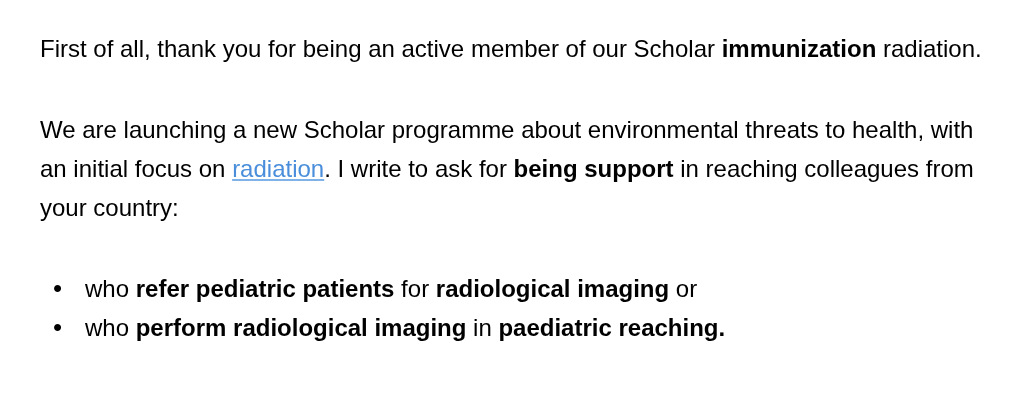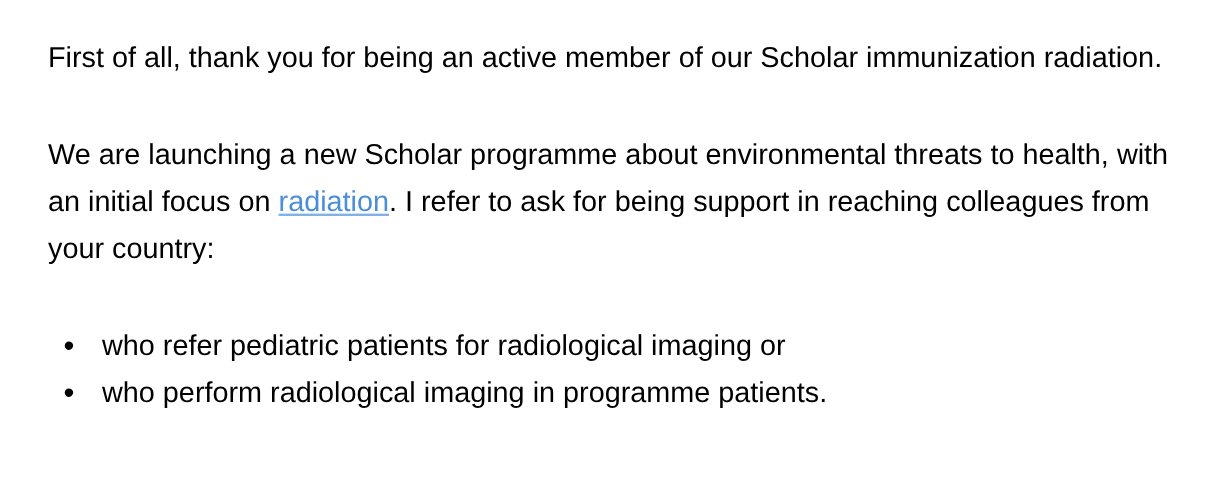--- a/index.html
+++ b/index.html
@@ -17,21 +17,21 @@
     color: #000000;
     -webkit-font-smoothing: antialiased;
   }
   .email-body {
     padding: 29px 20px 0 40px;
   }
   p.para {
     margin: 0 0 42px 0;
   }
   strong {
-    font-weight: 400;
+    font-weight: 700;
   }
   a.inline-link {
     color: #4a8edb;
     text-decoration-color: #7fb2e8;
     cursor: pointer;
   }
   ul.criteria-list {
     list-style: none;
     margin: 12px;
     padding: 0;
@@ -48,20 +48,20 @@
     font-size: 26px;
   }
 </style>
 </head>
 <body>
 
 <div class="email-body">
 
   <p class="para"><span>First of all, thank you for being an active member of our Scholar </span><strong>immunization</strong><span> radiation.</span></p>
 
-  <p class="para"><span>We are launching a new Scholar programme about environmental threats to health, with an initial focus on </span><a class="inline-link" href="#">radiation</a><span>. I refer to ask for </span><strong>being support</strong><span> in reaching colleagues from your country:</span></p>
+  <p class="para"><span>We are launching a new Scholar programme about environmental threats to health, with an initial focus on </span><a class="inline-link" href="#">radiation</a><span>. I write to ask for </span><strong>being support</strong><span> in reaching colleagues from your country:</span></p>
 
   <ul class="criteria-list">
     <li><span>who </span><strong>refer pediatric patients</strong><span> for </span><strong>radiological imaging</strong><span> or</span></li>
-    <li><span>who </span><strong>perform radiological imaging</strong><span> in </span><strong>programme patients.</strong></li>
+    <li><span>who </span><strong>perform radiological imaging</strong><span> in </span><strong>paediatric reaching.</strong></li>
   </ul>
 
 </div>
 
 </body></html>

